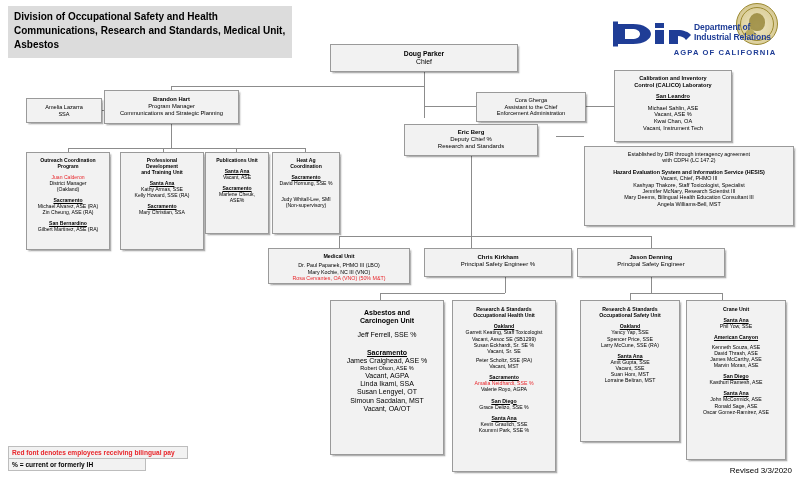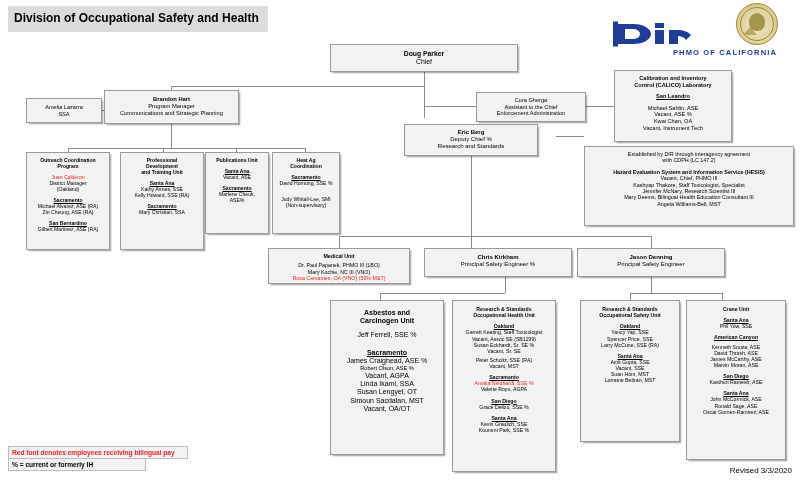--- a/index.html
+++ b/index.html
@@ -42,25 +42,25 @@
   }
   .red { color: #e8262b; }
   .sp { display: block; height: 5px; }
   .sp3 { display: block; height: 3px; }
 
   
   #title-block {
     position: absolute;
     left: 8px;
     top: 6px;
-    width: 260px;
+    width: 284px;
     background: #dcdcdc;
     padding: 4px 6px 5px 6px;
     box-sizing: border-box;
-    font-size: 12px;
+    font-size: 10px;
     font-weight: bold;
     line-height: 1.42;
     color: #000;
   }
   
   #logo {
     position: absolute;
     right: 6px;
     top: 3px;
     width: 186px;
@@ -176,36 +176,41 @@
     color: #000;
   }
 </style>
 </head>
 <body>
 
 <div id="canvas">
 
   <div id="title-block">
     <div>Division of Occupational Safety and Health</div>
+    <div>Communications, Research and Standards, Medical Unit, Asbestos</div>
   </div>
 
   <div id="logo">
     <div id="seal">
       <div class="sealinner"></div>
       <div class="mountain"></div>
       <div class="figure"></div>
     </div>
     <svg id="dir-wordmark" viewBox="0 0 182 26">
       <path d="M6 3 H22 C33 3 40 8 40 13 C40 18 33 23 22 23 H6 Z M14 8 V18 H21 C26 18 29 16 29 13 C29 10 26 8 21 8 Z" fill="#1f3d96"></path>
       <rect x="44" y="9" width="9" height="14" fill="#1f3d96"></rect>
       <rect x="44" y="2" width="9" height="5" fill="#1f3d96"></rect>
       <path d="M58 9 H67 V23 H58 Z M67 9 C72 9 78 11 80 14 L75 19 C73 16 70 15 67 15 Z" fill="#1f3d96"></path>
       <rect x="2" y="0.5" width="5" height="25" fill="#1f3d96"></rect>
     </svg>
-    <div id="state-line">PHMO OF CALIFORNIA</div>
+    <div id="dir-text">
+      <div>Department of</div>
+      <div>Industrial Relations</div>
+    </div>
+    <div id="state-line">AGPA OF CALIFORNIA</div>
   </div>
 
   <div class="ln lnv" style="left:424px; top:72px; height:46px;"></div>
 
   <div class="ln lnh" style="left:171px; top:86px; width:254px;"></div>
   <div class="ln lnv" style="left:171px; top:86px; height:12px;"></div>
 
   <div class="ln lnh" style="left:424px; top:106px; width:52px;"></div>
 
   <div class="ln lnh" style="left:586px; top:106px; width:28px;"></div>

